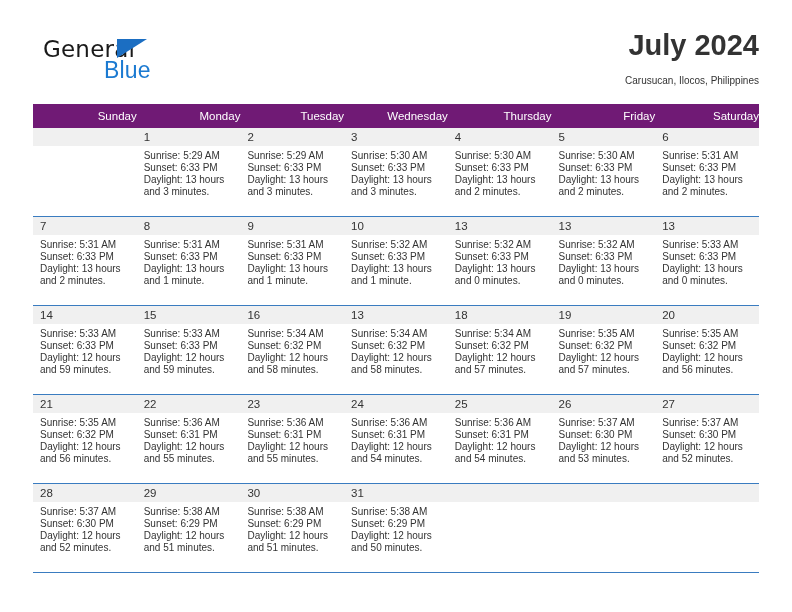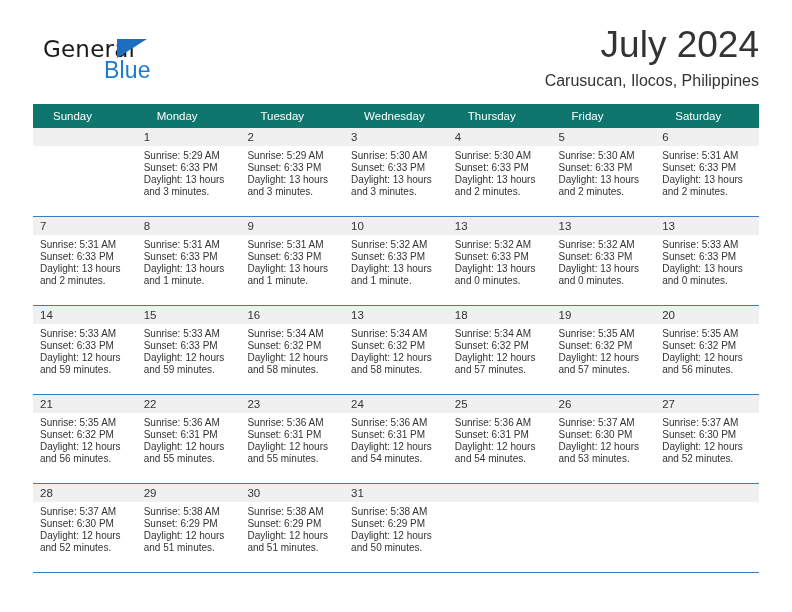--- a/index.html
+++ b/index.html
@@ -69,50 +69,50 @@
     font-weight: 400;
   }
 
   .title-block {
     position: absolute;
     right: 0;
     top: 0;
     text-align: right;
   }
   .cal-title {
-    font-size: 37px;
+    font-size: 29px;
     color: #333333;
     line-height: 34px;
     white-space: nowrap;
-    font-weight: 400;
+    font-weight: 700;
   }
   .cal-subtitle {
-    font-size: 16px;
+    font-size: 10px;
     color: #333333;
     line-height: 20px;
     margin-top: 9px;
     white-space: nowrap;
     font-weight: 400;
   }
 
   
   .calendar {
     position: absolute;
     left: 33px;
     top: 104px;
     width: 726px;
     border-collapse: collapse;
     table-layout: fixed;
   }
   .calendar th {
-    background: #0f766e;
+    background: #701a75;
     color: #ffffff;
     font-size: 11.5px;
     font-weight: 400;
-    text-align: left;
+    text-align: right;
     padding: 6px 0 6px 20px;
     height: 12px;
     border: none;
   }
   .calendar td {
     vertical-align: top;
     padding: 0;
     border: none;
     width: 103.7px;
   }

